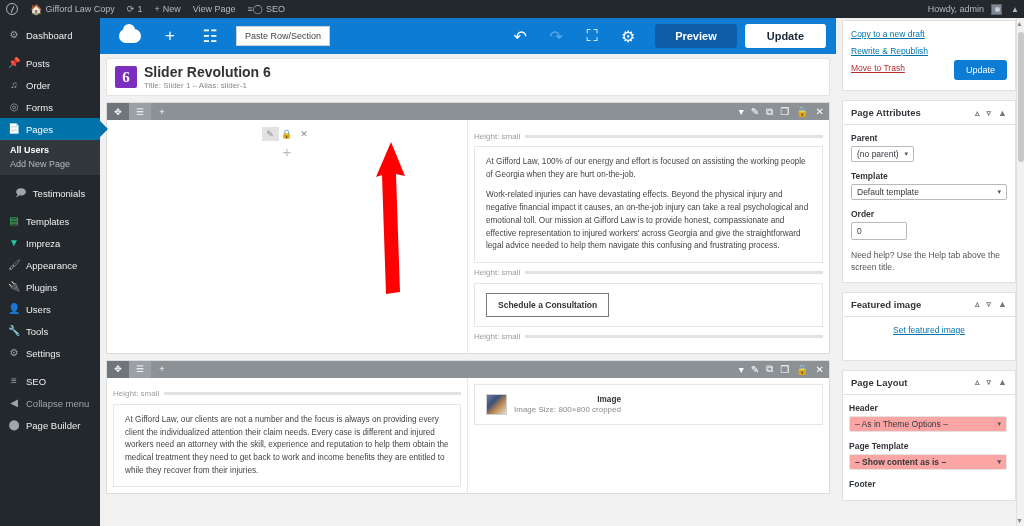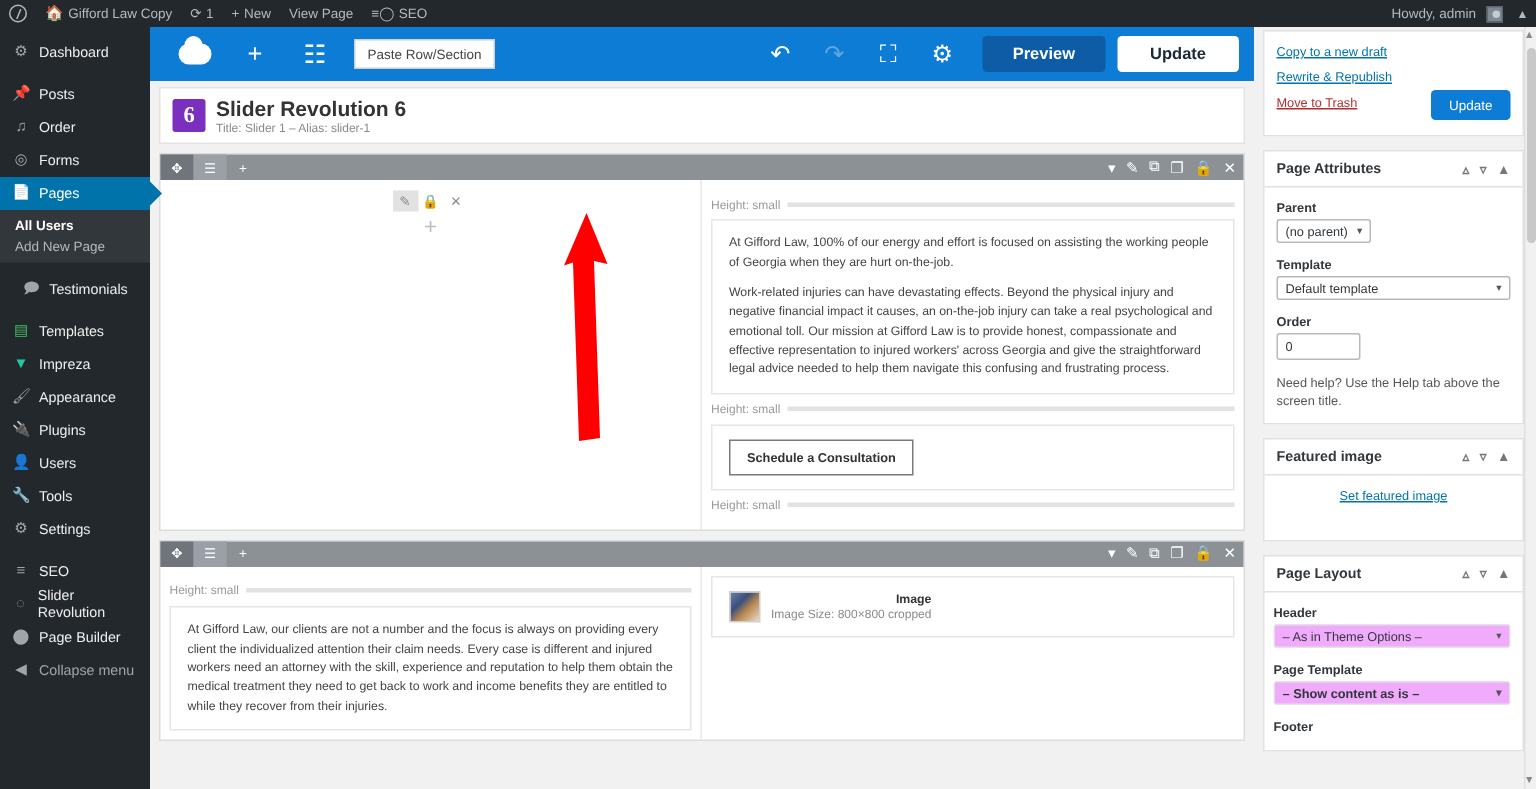--- a/index.html
+++ b/index.html
@@ -207,21 +207,21 @@
     padding:3px 5px; display:flex; align-items:center; border-radius:2px; height:16px;
   }
   .fld-sel .cv{ margin-left:auto; font-size:7px; color:#555; padding-left:6px;}
   .fld-sel.w-auto{ display:inline-flex; }
   .fld-input{
     border:1px solid #b9b9b9; background:#fff; font-size:8.5px; padding:3px 5px;
     width:56px; border-radius:2px;
   }
   .fld-gap{ height:9px; }
   .help-txt{ font-size:8.5px; color:#555; line-height:1.45; }
-  .fld-sel.grey{ background:#f0abfc; border-color:#e3e3e3;justify-content:center; }
+  .fld-sel.grey{ background:#fca5a5; border-color:#e3e3e3;justify-content:center; }
   .fld-sel.grey.bold{ font-weight:bold; }
   .panel-sub{ padding-left:6px; }
 
   
   .scrollbar-v{
     position:absolute; right:0; top:0; width:8px; height:508px; background:#f1f1f1;
     border-left:1px solid #e0e0e0;
   }
   .scrollbar-v .thumb{ position:absolute; left:1px; width:6px; background:#c8c8c8; border-radius:3px;}
   .sb-arrow{ position:absolute; right:1px; font-size:7px; color:#888; }
@@ -323,31 +323,27 @@
   <div class="menu-item">
     <span class="mi-ic ic-settings"></span>
     <span>Settings</span>
   </div>
   <div class="sep"></div>
 
   <div class="menu-item">
     <span class="mi-ic ic-seo"></span>
     <span>SEO</span>
   </div>
-  <div class="menu-item">
-    <span class="mi-ic ic-slider"></span>
-    <span>Slider Revolution</span>
-  </div>
-  <div class="menu-item">
-    <span class="mi-ic ic-builder"></span>
-    <span>Page Builder</span>
-  </div>
   <div class="menu-item dim">
     <span class="mi-ic ic-collapse"></span>
     <span>Collapse menu</span>
+  </div>
+  <div class="menu-item">
+    <span class="mi-ic ic-builder"></span>
+    <span>Page Builder</span>
   </div>
 </div>
 
 <div id="editor">
 
   <div id="us-toolbar">
     <div class="tb-btn">
       <span class="cloud"></span>
     </div>
     <div class="tb-btn">

